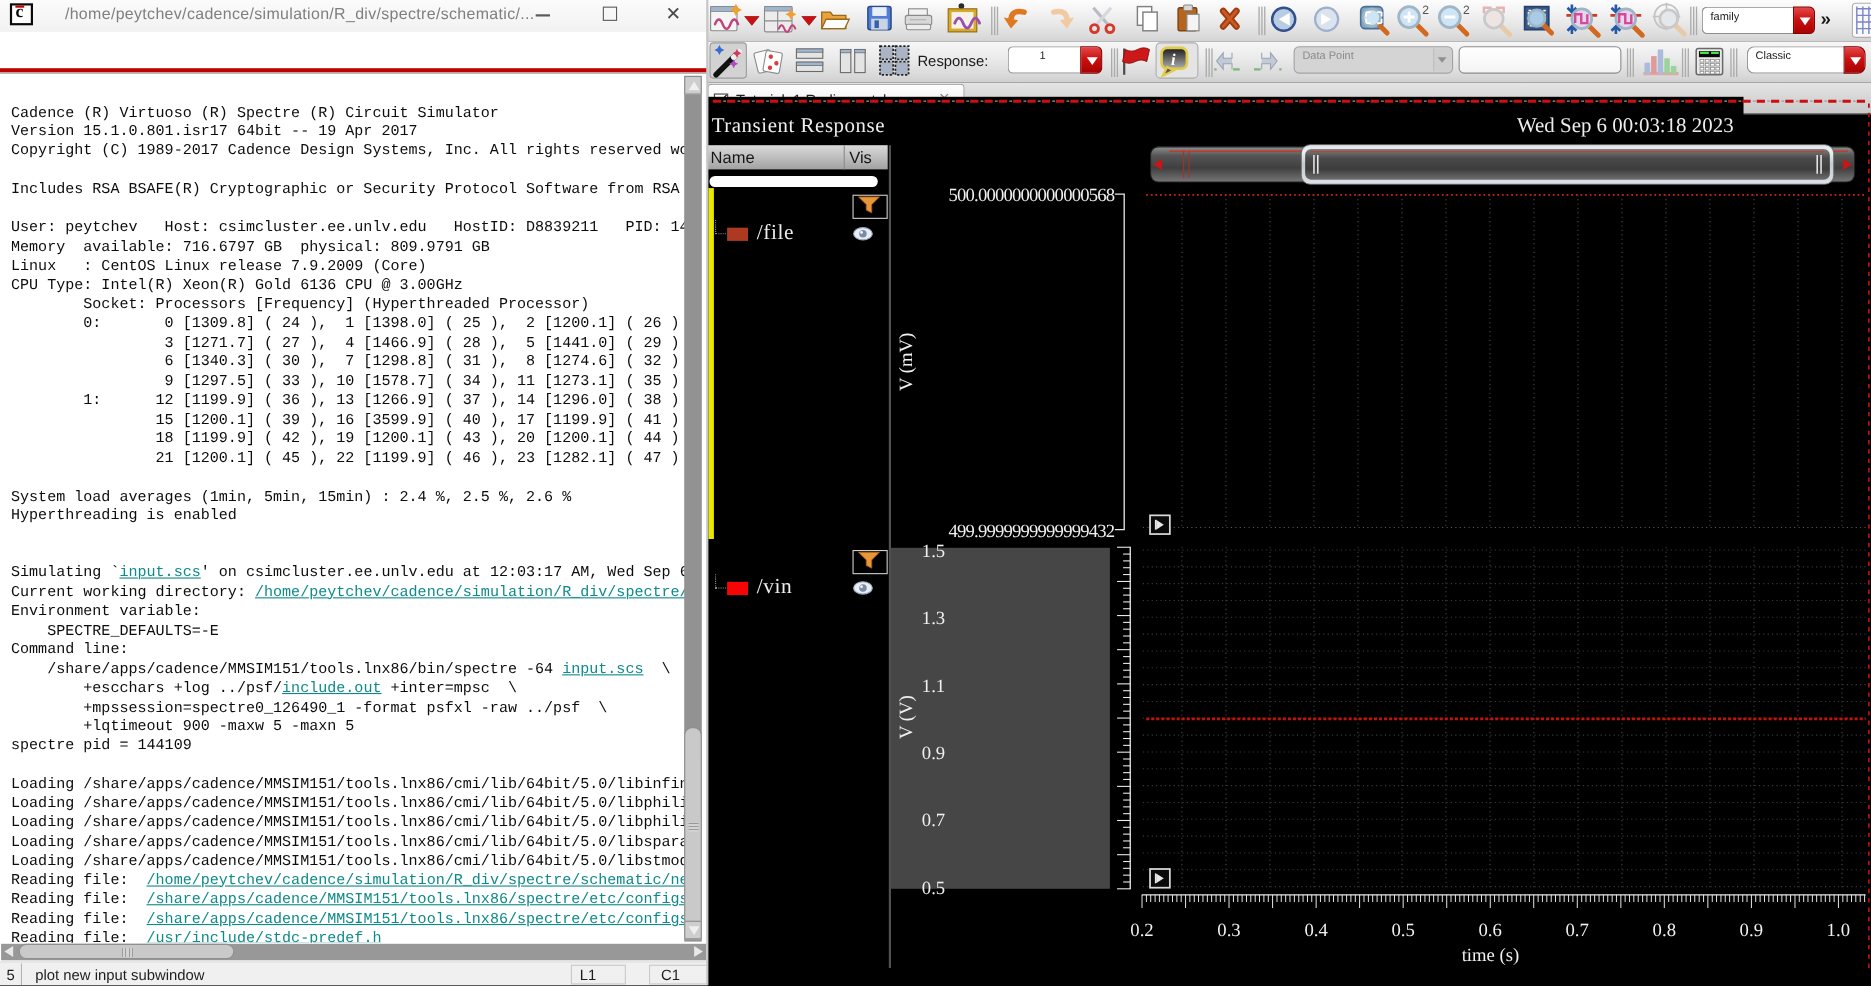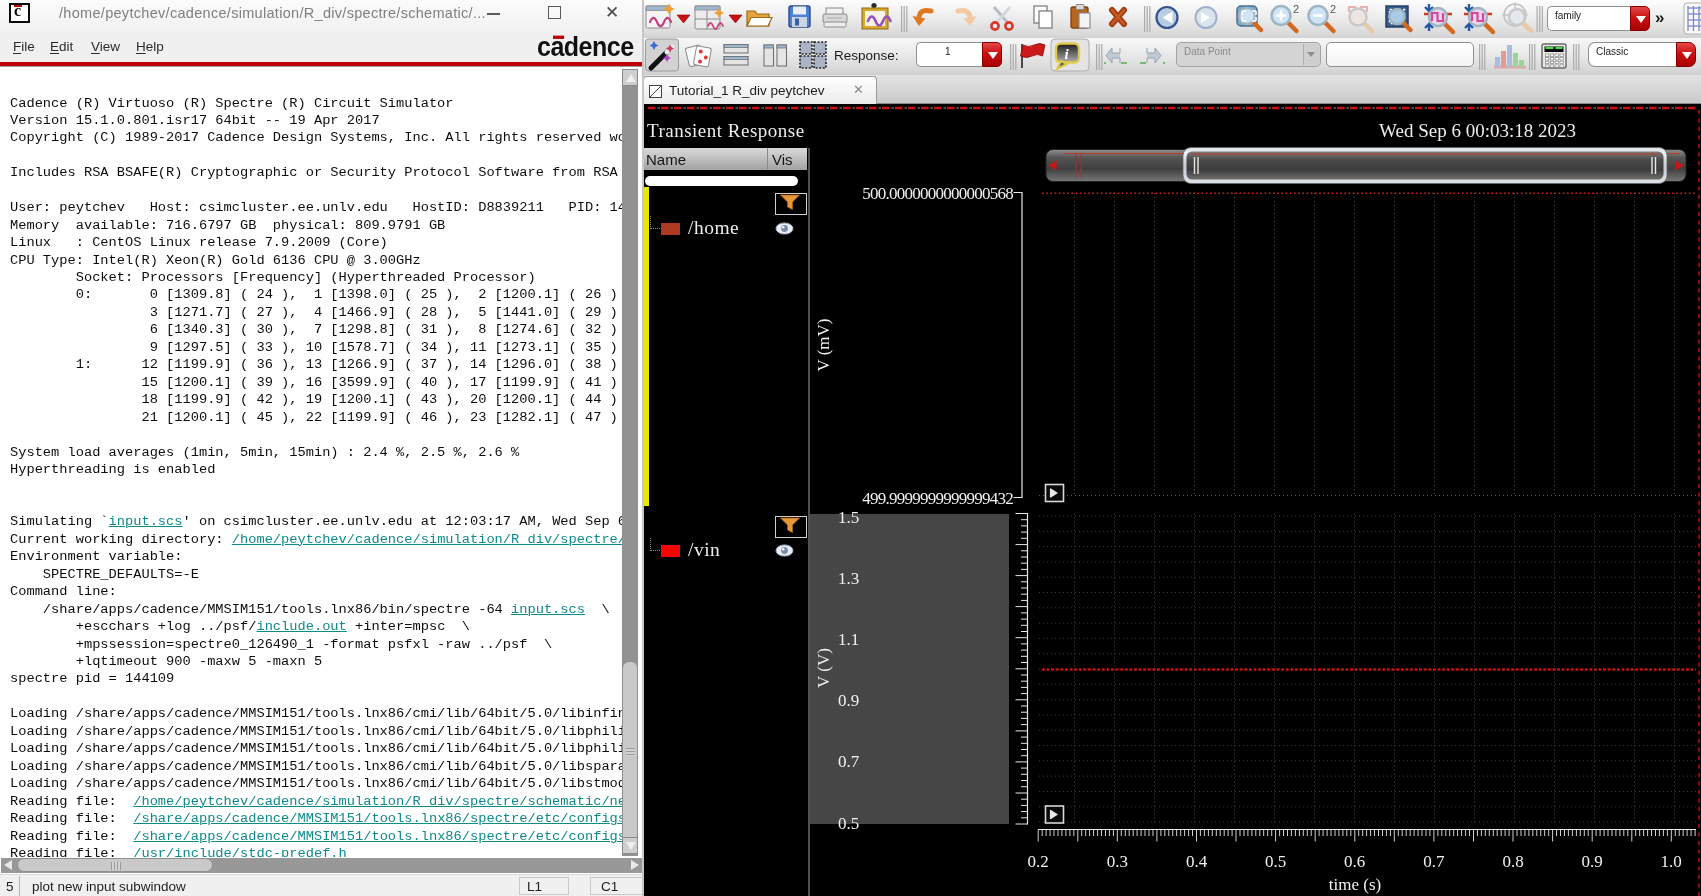--- a/index.html
+++ b/index.html
@@ -44,21 +44,21 @@
 #tabbar{left:0;top:75px;width:1058px;height:29px;background:linear-gradient(#e4e4e4,#c9c9c9);border-bottom:1px solid #8a8a8a;box-sizing:border-box;}
 #tab{position:absolute;left:0px;top:1px;width:234px;height:28px;background:linear-gradient(#fefefe,#ebebeb);border:1px solid #9b9b9b;border-bottom:none;border-radius:4px 4px 0 0;box-sizing:border-box;}
 #tab .t{position:absolute;left:25px;top:6px;font-size:13.5px;color:#1d1d1d;}
 #tab .x{position:absolute;left:209px;top:5px;font-size:13px;color:#8a8a8a;}
 #tab .ic{position:absolute;left:5px;top:8px;width:11px;height:11px;border:1.4px solid #444;background:linear-gradient(135deg,#fff 46%,#444 46%,#444 54%,#fff 54%);}
 .combo{position:absolute;height:25px;box-sizing:border-box;background:#fff;border:1.5px solid #8f8f8f;border-right:none;border-radius:5px 0 0 5px;font-size:10px;color:#1a1a1a;}
 .combo span{position:absolute;left:7px;top:3px;}
 .rbtn{position:absolute;height:25px;width:20px;box-sizing:border-box;background:linear-gradient(#e24848 0%,#cb1111 45%,#a90202 100%);border:1px solid #8a0000;border-radius:0 5px 5px 0;}
 .rbtn:after{content:"";position:absolute;left:4.5px;top:9px;width:0;height:0;border-left:5.5px solid transparent;border-right:5.5px solid transparent;border-top:7px solid #fff;}
 .tbtext{position:absolute;font-size:13.5px;color:#1a1a1a;}
-#plot{left:0;top:104px;width:942px;height:792px;background:#000;}
+#plot{left:0;top:88px;width:942px;height:792px;background:#000;}
 .serif{position:absolute;font-family:"Liberation Serif",serif;color:#ededed;}
 #nhead{position:absolute;left:0;top:44px;width:164px;height:22px;background:linear-gradient(#dadada,#a2a2a2);}
 #nhead .d{position:absolute;left:124px;top:0;width:1px;height:22px;background:#8a8a8a;}
 #nhead div{font-size:15px;color:#161616;}
 #wbar{position:absolute;left:2px;top:71.5px;width:153px;height:10px;background:#fff;border-radius:5px;}
 #ystrip{position:absolute;left:1px;top:83px;width:4.5px;height:319px;background:#e9e900;}
 .fbox{position:absolute;left:132px;width:30px;height:20px;border:1.8px solid #cfcfcf;background:#000;}
 .swatch{position:absolute;left:18px;width:19px;height:12.5px;}
 .tree{position:absolute;left:7px;width:9px;height:12px;border-left:1.5px dotted #8a8a8a;border-bottom:1.5px dotted #8a8a8a;}
 #vdiv{position:absolute;left:165px;top:44px;width:2px;height:748px;background:#505050;}
@@ -70,27 +70,20 @@
   <div id="lwin" class="ab">
     <div id="ltitle" class="ab">
       <div id="licon" class="ab">
           <span class="c">c</span>
           <span class="m"></span>
         </div>
       <div id="ltext" class="ab">/home/peytchev/cadence/simulation/R_div/spectre/schematic/...</div>
       <div id="lmin" class="ab"></div>
       <div id="lmax" class="ab"></div>
       <div id="lclose" class="ab">✕</div>
-    </div>
-    <div id="lmenu" class="ab">
-      <div class="mi" style="left:13px"><u>F</u>ile</div>
-      <div class="mi" style="left:50px"><u>E</u>dit</div>
-      <div class="mi" style="left:91px"><u>V</u>iew</div>
-      <div class="mi" style="left:136px"><u>H</u>elp</div>
-      <div id="clogo">cadence<span class="bar"></span></div>
     </div>
     <div id="lredline" class="ab"></div>
     <div id="lterm" class="ab">
       <pre id="lpre" class="ab">Cadence (R) Virtuoso (R) Spectre (R) Circuit Simulator
 Version 15.1.0.801.isr17 64bit -- 19 Apr 2017
 Copyright (C) 1989-2017 Cadence Design Systems, Inc. All rights reserved worldwide.
 
 Includes RSA BSAFE(R) Cryptographic or Security Protocol Software from RSA Security, Inc.
 
 User: peytchev   Host: csimcluster.ee.unlv.edu   HostID: D8839211   PID: 144109
@@ -380,21 +373,21 @@
       <div id="wbar"></div>
       <div id="ystrip"></div>
       <div id="vdiv"></div>
       <div id="gbox"></div>
       <div class="fbox" style="top:88.5px"></div>
       <div class="fbox" style="top:411.5px"></div>
       <div class="tree" style="top:112px"></div>
       <div class="tree" style="top:434px"></div>
       <div class="swatch" style="top:118.5px;background:#ad3a20"></div>
       <div class="swatch" style="top:440.5px;background:#f70505"></div>
-      <div class="serif" style="left:45px;top:112.5px;font-size:19.5px;letter-spacing:0.5px">/home</div>
+      <div class="serif" style="left:45px;top:112.5px;font-size:19.5px;letter-spacing:0.5px">/file</div>
       <div class="serif" style="left:45px;top:434.5px;font-size:19.5px;letter-spacing:0.5px">/vin</div>
       <svg id="psvg" class="ab" style="left:0;top:0" width="1058" height="792">
           <line x1="5" y1="4" x2="1053" y2="4" stroke="#cc0f0f" stroke-width="2.6" stroke-dasharray="7.5 5.5"></line>
 <line x1="14.5" y1="4" x2="1053" y2="4" stroke="#9a9a9a" stroke-width="1.2" stroke-dasharray="2.5 10.5"></line>
 <line x1="1056" y1="6" x2="1056" y2="792" stroke="#b40f0f" stroke-width="1.6" stroke-dasharray="4 4.5"></line>
 <path d="M370.5 88.5 h8.5 v305 h-8.5" fill="none" stroke="#e8e8e8" stroke-width="1.2"></path>
 <text x="370" y="95" text-anchor="end" font-size="17" letter-spacing="-0.75" fill="#f0f0f0" font-family="Liberation Serif">500.0000000000000568</text>
 <text x="370" y="400" text-anchor="end" font-size="17" letter-spacing="-0.75" fill="#f0f0f0" font-family="Liberation Serif">499.9999999999999432</text>
 <text x="181" y="246" text-anchor="middle" font-size="17" fill="#f0f0f0" font-family="Liberation Serif" transform="rotate(-90 181 241)">V (mV)</text>
 <line x1="431.5" y1="89" x2="431.5" y2="391.5" stroke="#4a4a4a" stroke-width="1" stroke-dasharray="1 3"></line>

